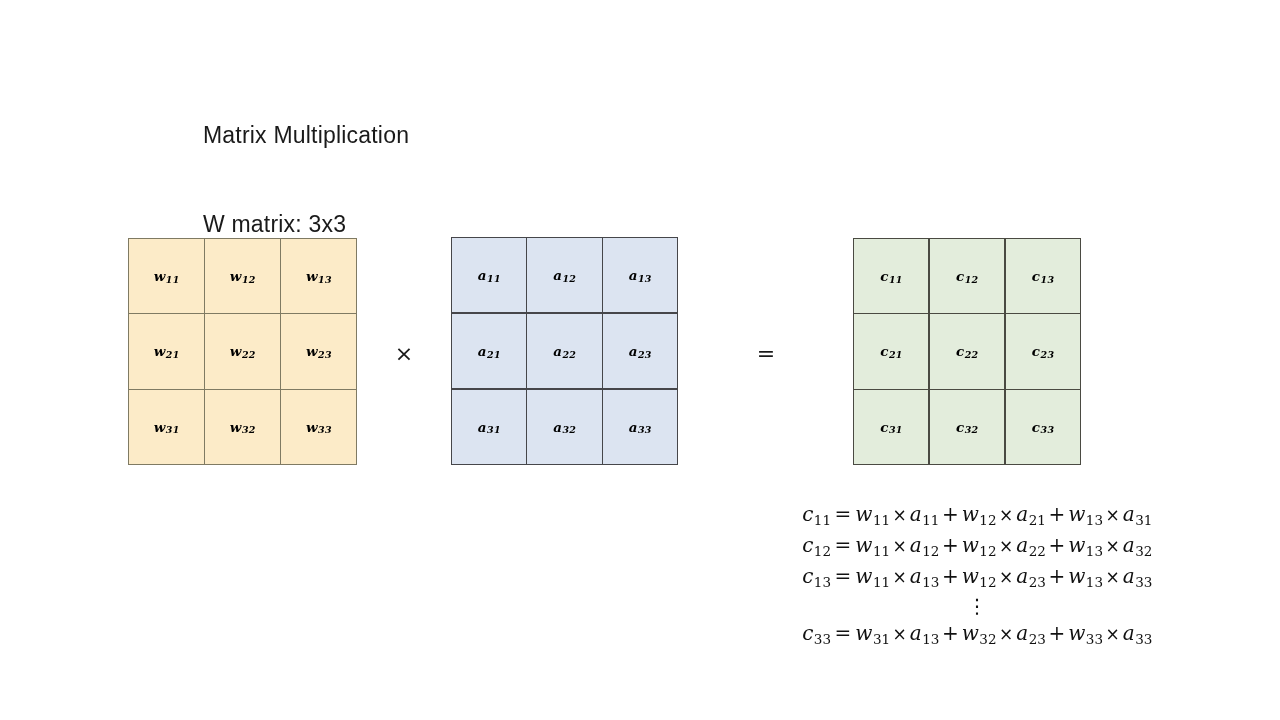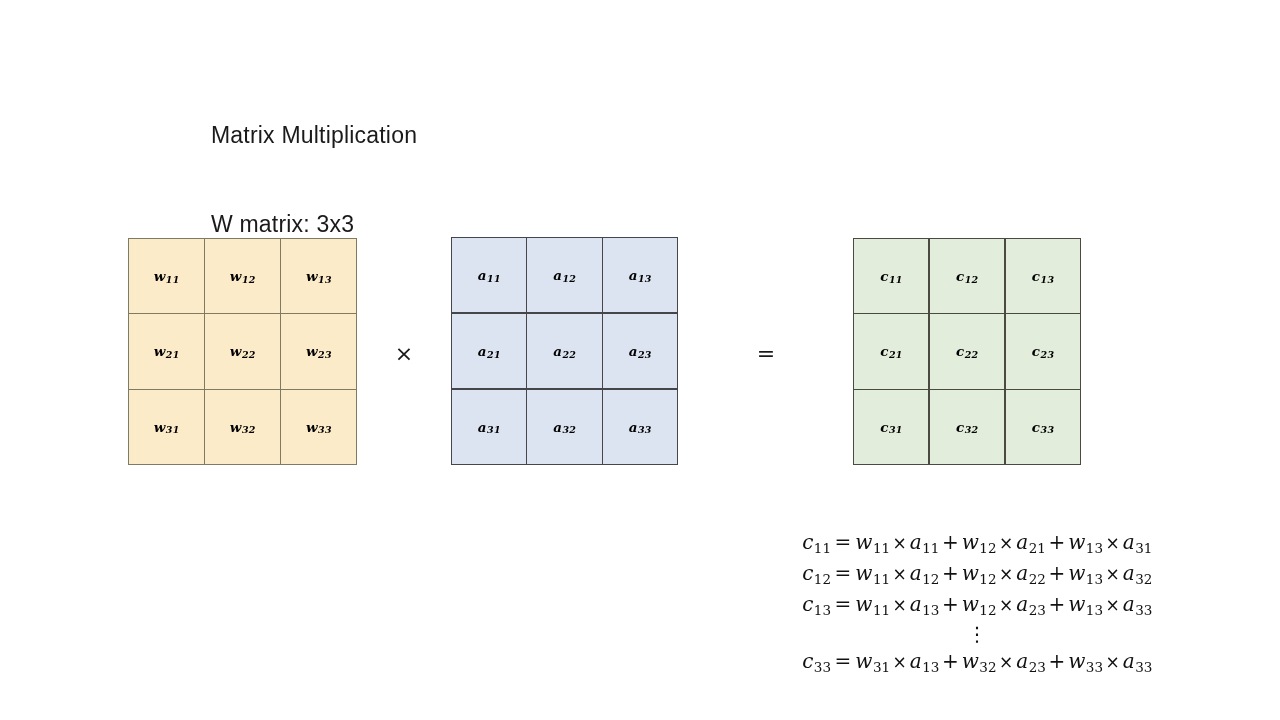--- a/index.html
+++ b/index.html
@@ -20,21 +20,20 @@
   #title-block {
     position: absolute;
     left: 203px;
     top: 62px;
     font-family: "Liberation Sans", sans-serif;
     font-size: 23px;
     line-height: 29.5px;
     color: #1a1a1a;
     white-space: pre;
     letter-spacing: 0.2px;
-    margin-left: 8px;
   }
   #title-block div { white-space: pre; }
 
   
   .matrix {
     position: absolute;
     display: grid;
     grid-template-columns: repeat(3, 1fr);
     grid-template-rows: repeat(3, 1fr);
     box-sizing: border-box;
@@ -106,21 +105,21 @@
     text-align: center;
     line-height: 1;
   }
   #op-times { left: 388px; top: 343px; width: 32px; }
   #op-equals { left: 750px; top: 343px; width: 32px; }
 
   
   #equations {
     position: absolute;
     left: 742px;
-    top: 528px;
+    top: 500px;
     width: 470px;
     text-align: center;
     font-family: "DejaVu Serif", serif;
     font-size: 20px;
     color: #111111;
   }
   #equations .eq {
     white-space: nowrap;
     line-height: 29px;
     font-style: normal;

